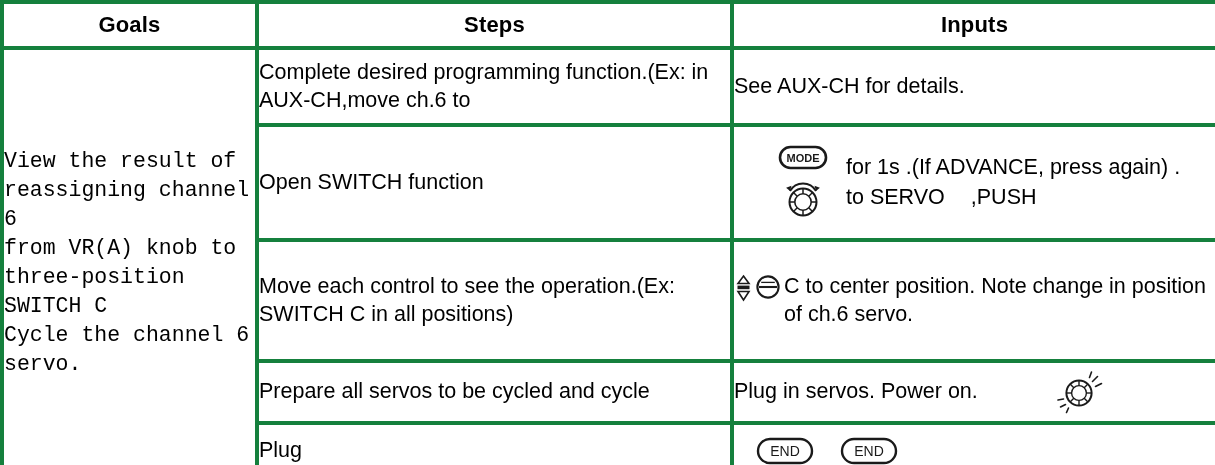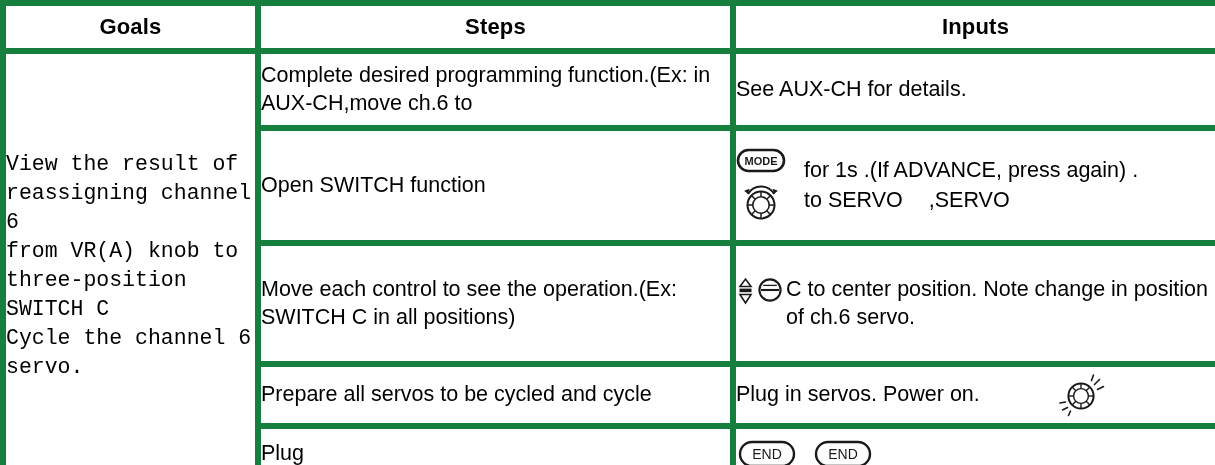--- a/index.html
+++ b/index.html
@@ -20,21 +20,21 @@
     position: relative;
     box-sizing: border-box;
   }
   table.proc {
     border-collapse: collapse;
     width: 1215px;
     height: 465px;
     table-layout: fixed;
   }
   table.proc td, table.proc th {
-    border: 6px solid #15803d;
+    border: 4px solid #15803d;
     padding: 0;
     vertical-align: middle;
     background: #ffffff;
   }
   
   table.proc {
     border: 3px solid #2d2d2d;
   }
   th.hdr {
     text-align: center;
@@ -82,20 +82,21 @@
     align-items: center;
     flex-wrap: nowrap;
   }
   .mode-stack {
     display: inline-flex;
     flex-direction: column;
     align-items: center;
     gap: 8px;
     margin-right: 18px;
     flex: 0 0 auto;
+    padding-left: 44px;
   }
   .two-line {
     display: flex;
     flex-direction: column;
     justify-content: center;
     gap: 2px;
   }
   .servo-row {
     display: flex;
     align-items: flex-start;
@@ -105,22 +106,22 @@
     display: flex;
     align-items: center;
   }
   .power-row {
     display: flex;
     align-items: center;
     gap: 48px;
   }
   .end-row {
     display: flex;
-    gap: 18px;
-    padding-left: 2px;
+    gap: 26px;
+    padding-left: 22px;
   }
   .gap-sm { display: inline-block; width: 26px; }
   .nowrapline { white-space: nowrap; }
 </style>
 </head>
 <body>
 
 <div class="sheet">
 <table class="proc">
   <colgroup>
@@ -190,21 +191,21 @@
                 <path d="M7 13 A 15 15 0 0 1 33 13" fill="none" stroke="#1a1a1a" stroke-width="1.8"></path>
                 <path d="M33 13 l -1.5 -5.2 l 5.4 2.0 z" fill="#1a1a1a"></path>
                 <path d="M7 13 l 1.5 -5.2 l -5.4 2.0 z" fill="#1a1a1a"></path>
               </svg>
             </span>
           </div>
 
           <div class="two-line">
             <span class="txt nowrapline">for 1s .(If ADVANCE, press again) .</span>
             <span class="txt nowrapline">
-              <span>to SERVO</span><span class="gap-sm"></span><span>,SERVO</span>
+              <span>to SERVO</span><span class="gap-sm"></span><span>,PUSH</span>
             </span>
           </div>
 
         </div>
       </td>
     </tr>
 
     <tr class="r3">
       <td class="cell steps-cell">
         <span class="txt">Move each control to see the operation.(Ex: SWITCH C in all positions)</span>

